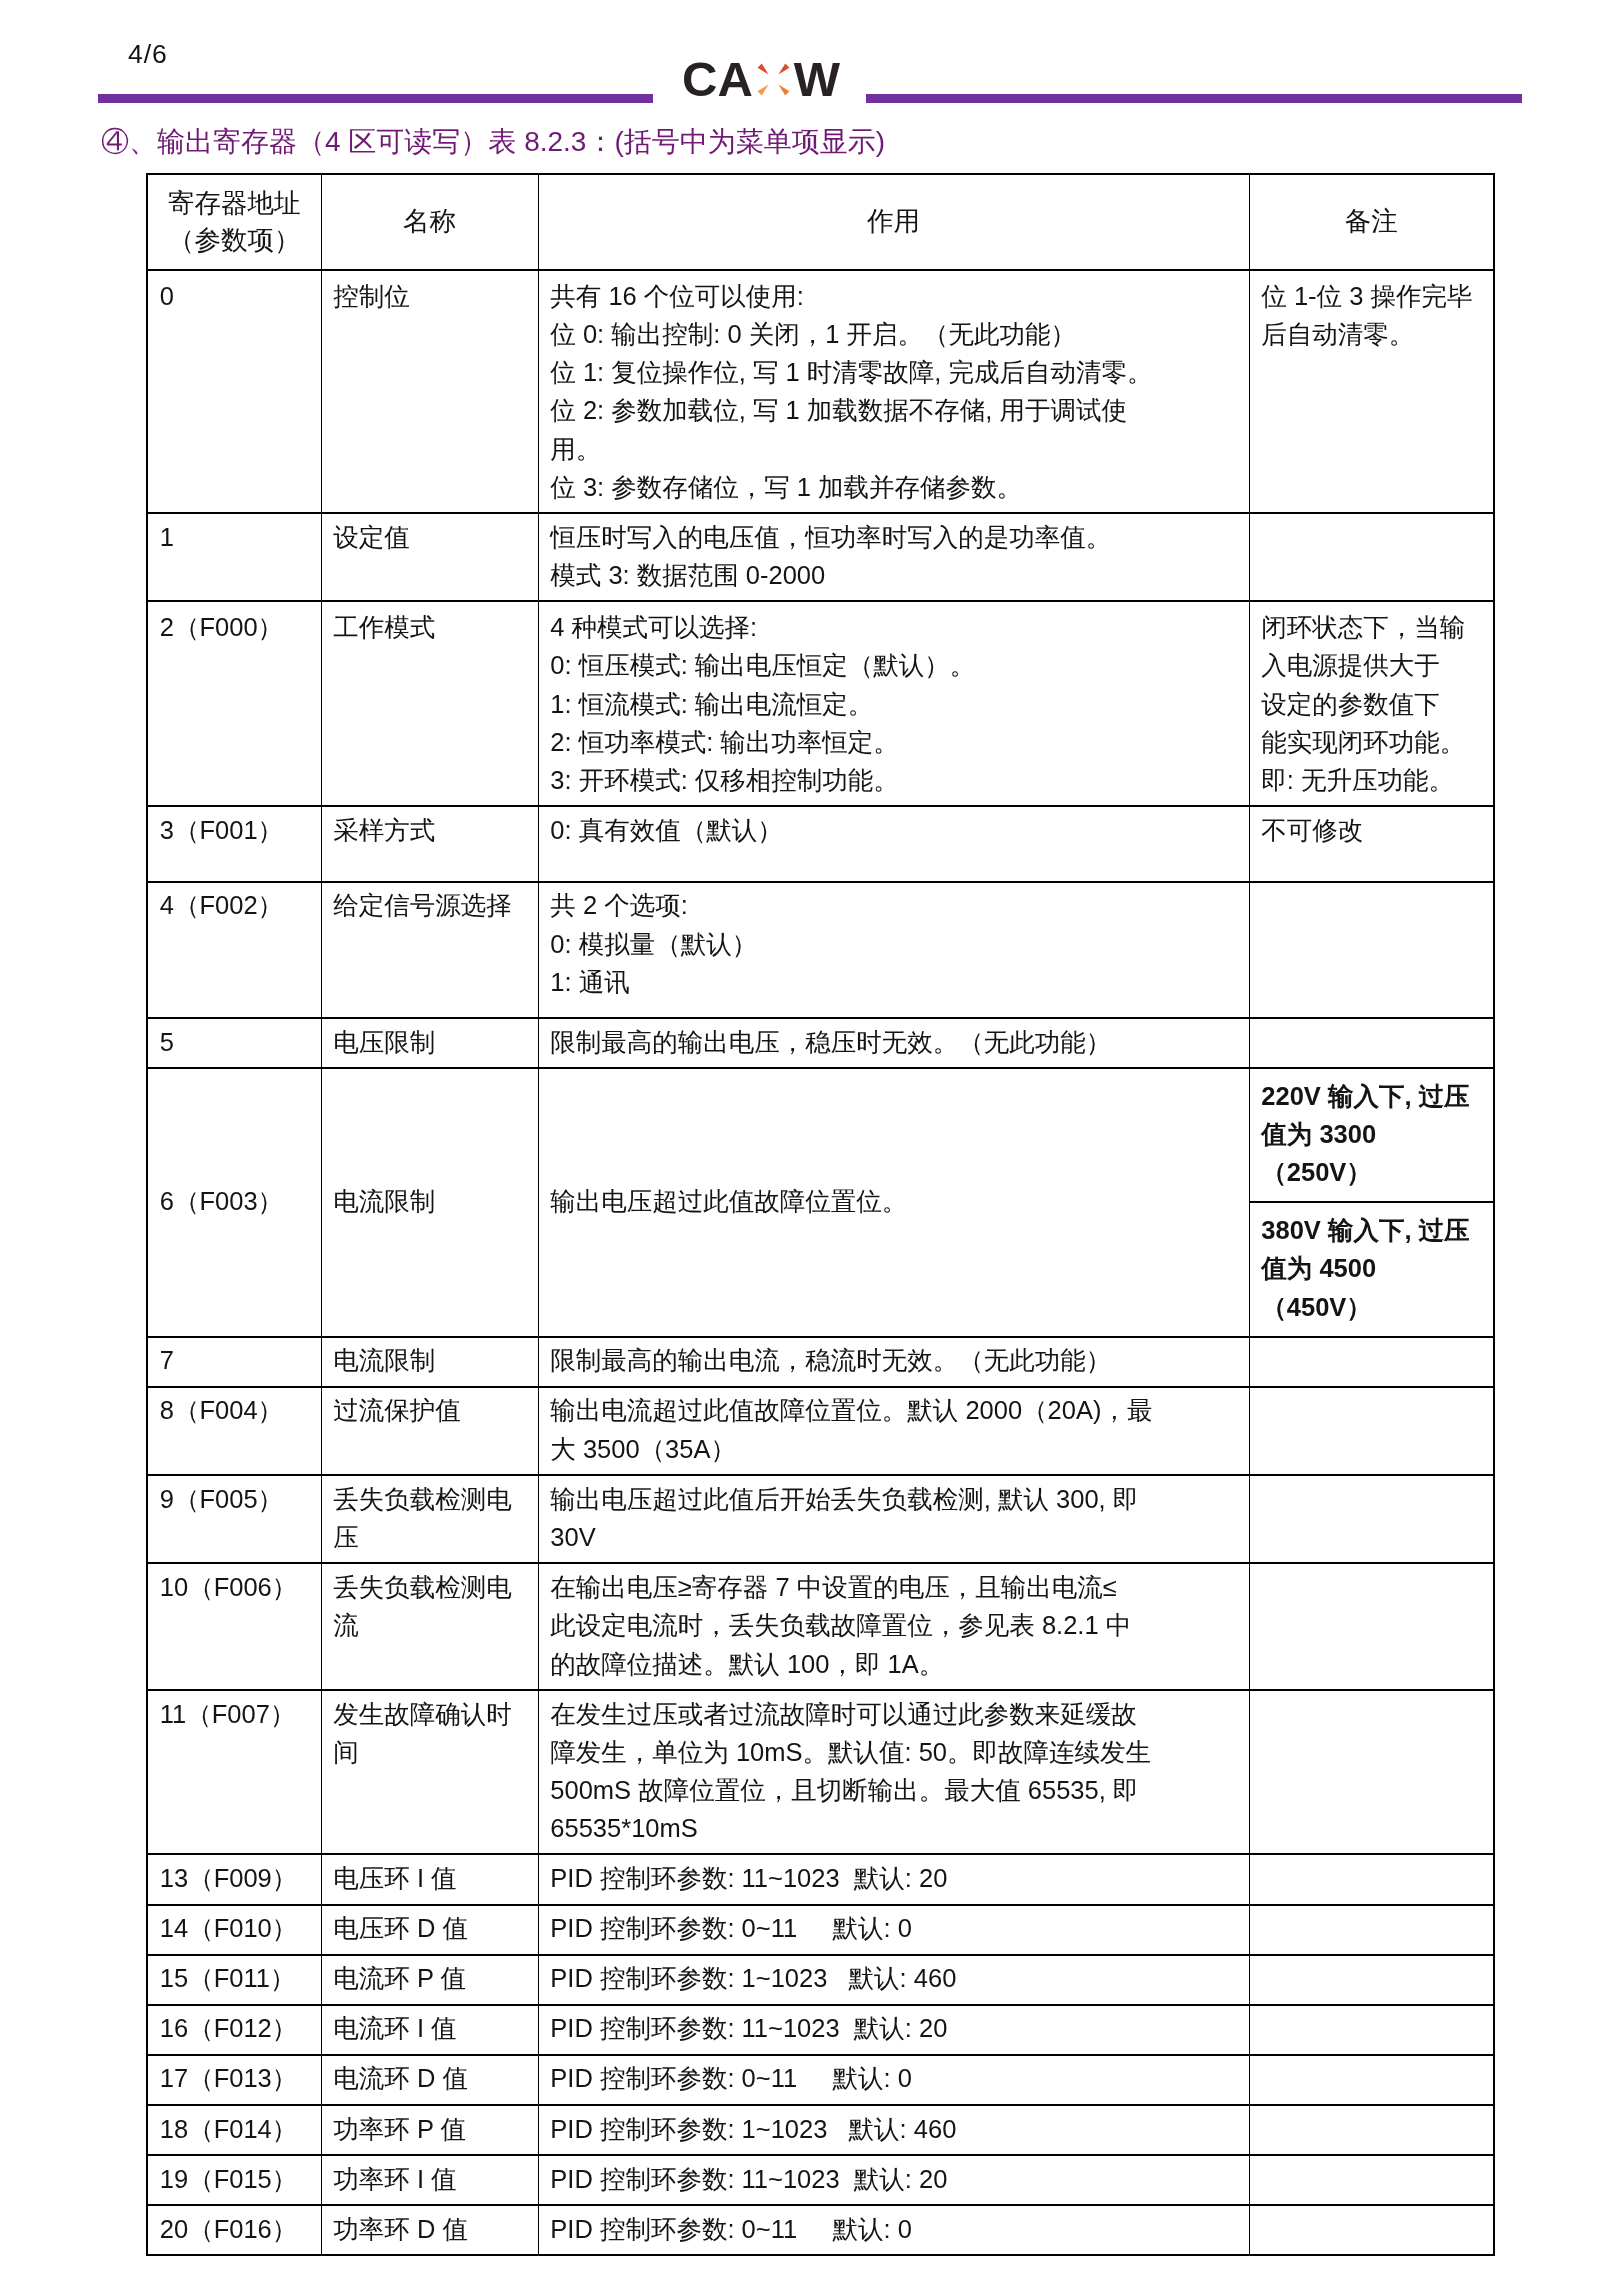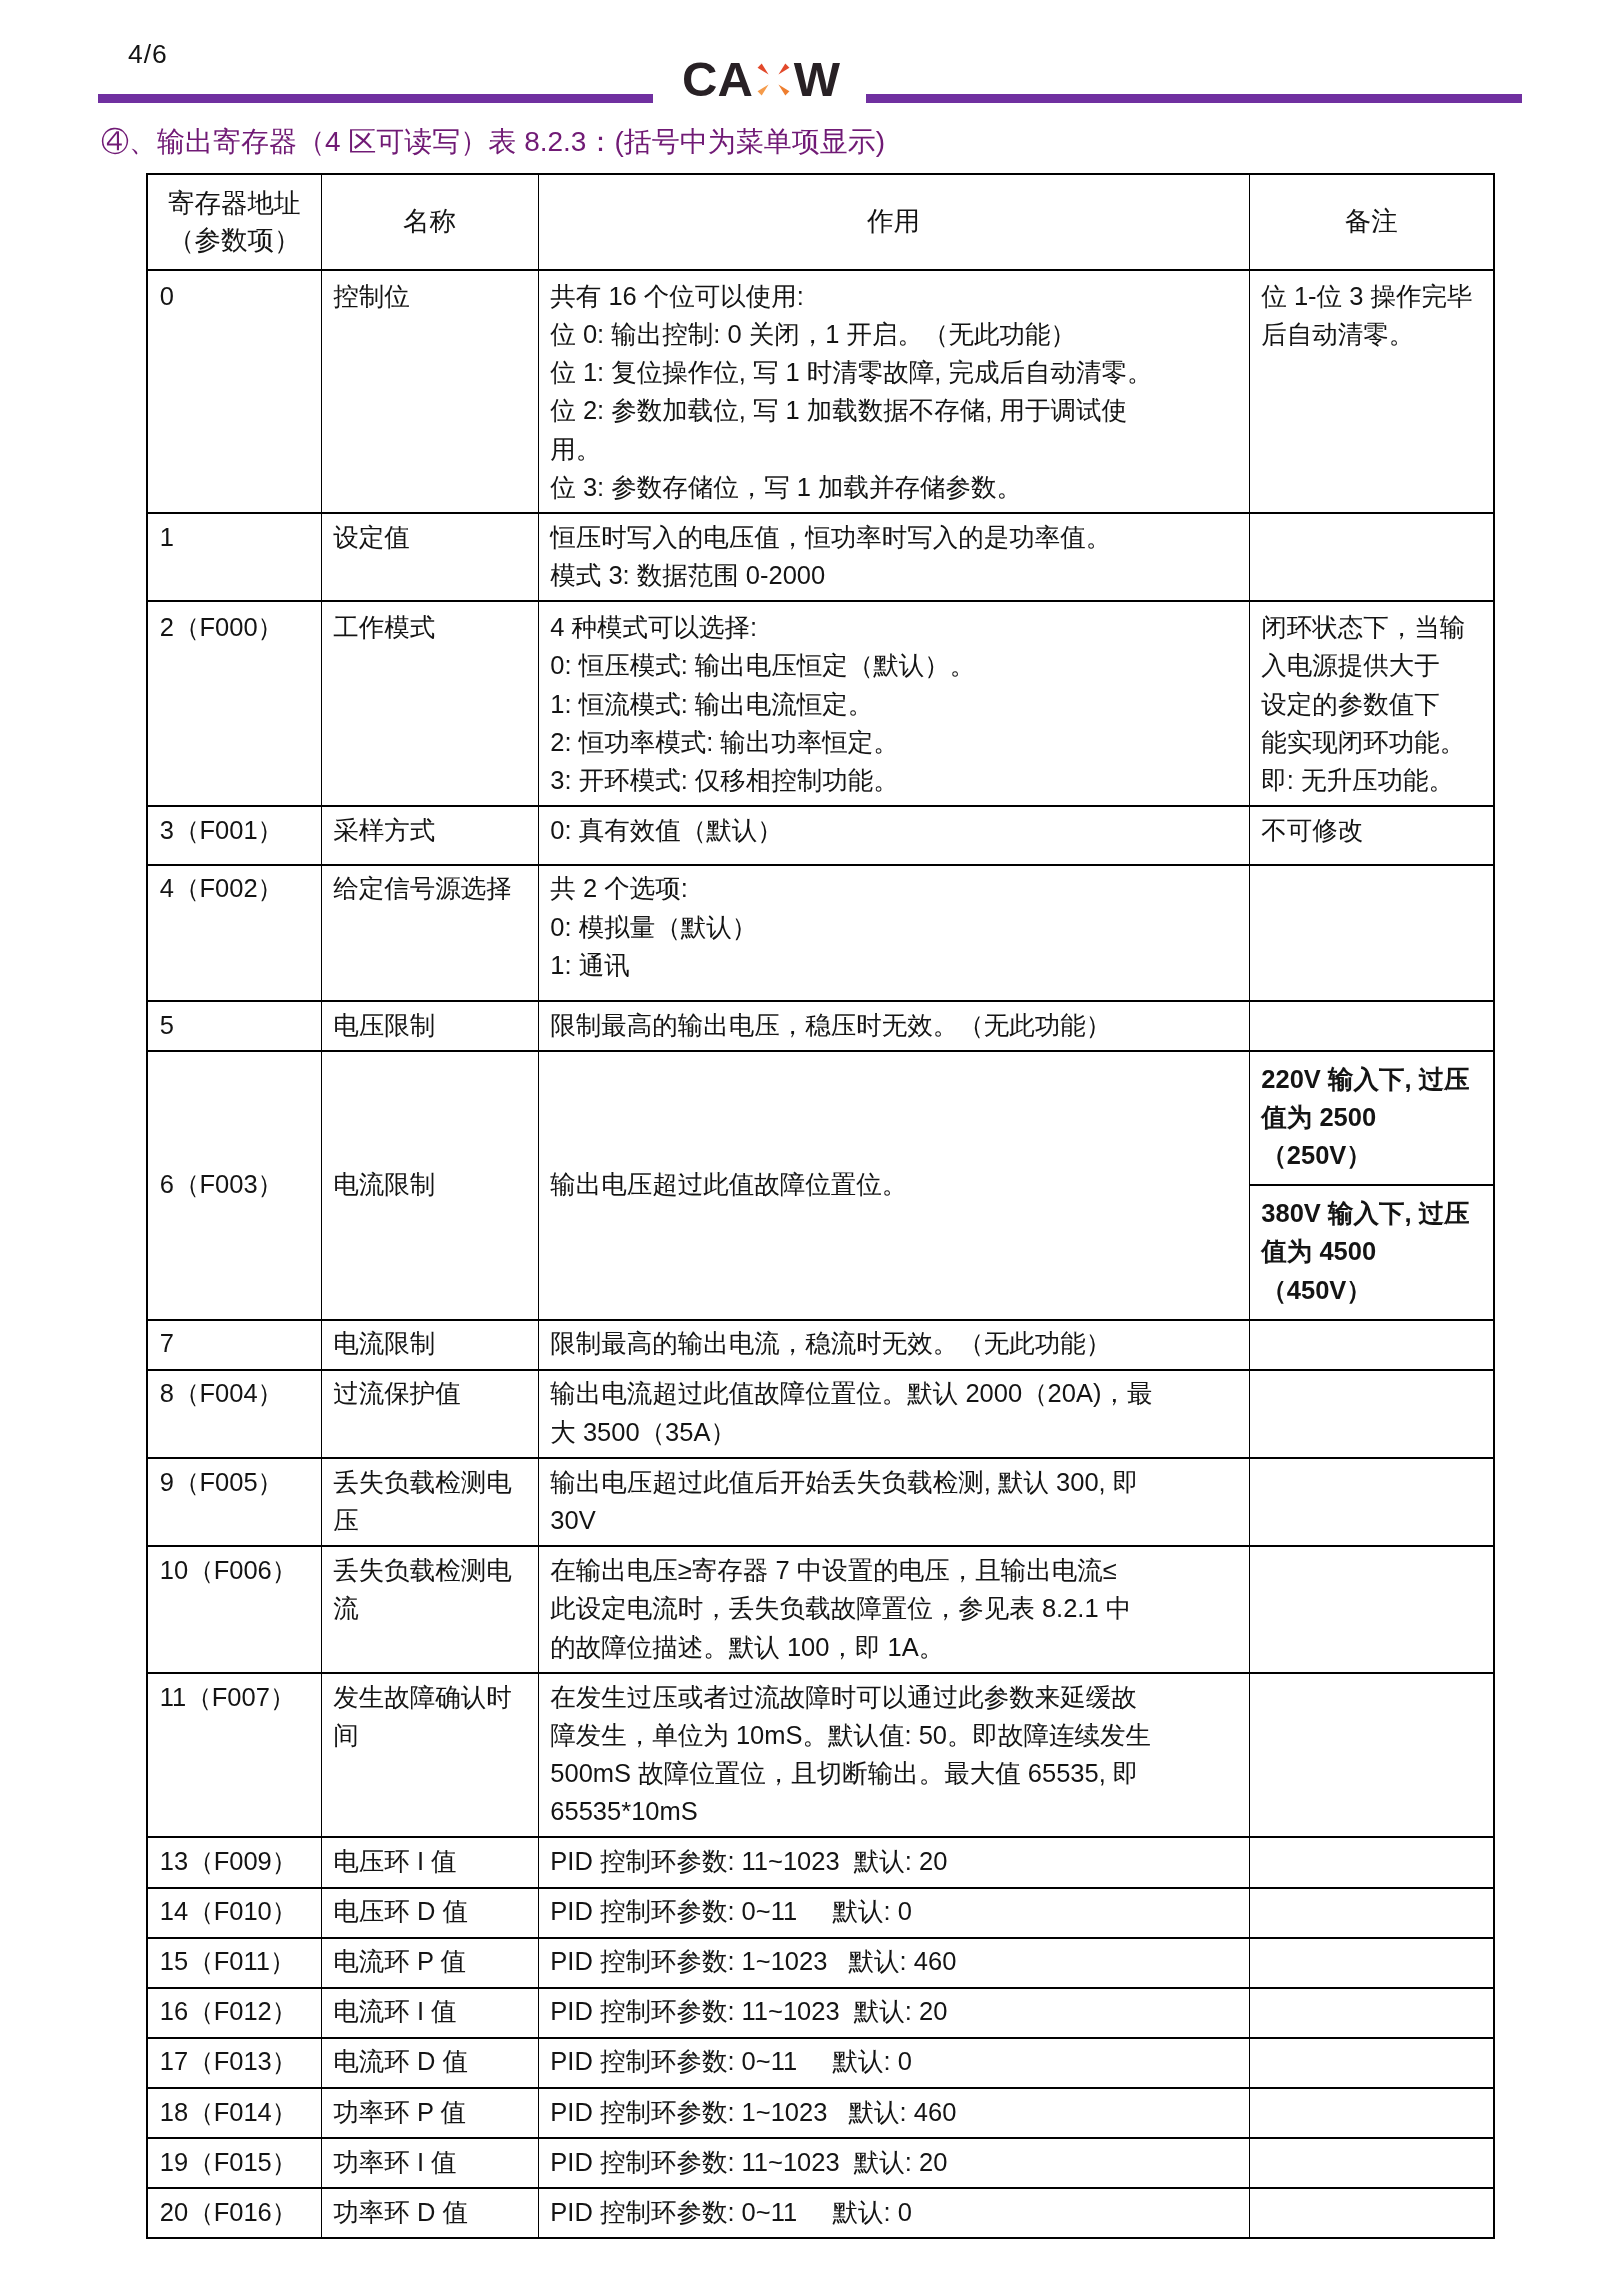--- a/index.html
+++ b/index.html
@@ -25,21 +25,21 @@
   .table-wrap { position:absolute; left:146px; top:173px; }
   table { border-collapse:collapse; width:1347px; table-layout:fixed; background:#fff; }
   table, td, th { border:2px solid #000; }
   td, th { border-left-width:1px; border-right-width:1px; }
   th { font-weight:400; font-size:26.5px; text-align:center; vertical-align:middle; padding:9.8px 5.9px; line-height:1.4; border-bottom-width:2.9px; }
   td { font-size:25.5px; vertical-align:top; padding:3.9px 11.8px 5.9px 11.8px; line-height:1.5; }
   .line { white-space:pre-wrap; }
   .cell-action .line { line-height:1.5; }
   
   .r0 td, .r2 td { padding-top:5.9px; }
-  .r3 td { padding-bottom:14px; }
+  .r3 td { padding-bottom:31px; }
   .r4 td { padding-bottom:15.7px; }
   .r6 td { vertical-align:middle; }
   .r6 .cell-address, .r6 .cell-name { text-align:left; }
   .remark-split { padding:0; vertical-align:top; }
   .remark-split .sub { padding:7.8px 11.8px 9.8px 11.8px;font-weight:bold; }
   .remark-split .sub:first-child { border-bottom:2px solid #000; }
 </style>
 </head>
 <body>
 
@@ -189,21 +189,21 @@
           </td>
           <td class="cell-name">
             <div class="line">电流限制</div>
           </td>
           <td class="cell-action">
             <div class="line">输出电压超过此值故障位置位。</div>
           </td>
           <td class="remark-split">
             <div class="sub">
               <div class="line">220V 输入下, 过压</div>
-              <div class="line">值为 2500（250V）</div>
+              <div class="line">值为 3300（250V）</div>
             </div>
             <div class="sub">
               <div class="line">380V 输入下, 过压</div>
               <div class="line">值为 4500（450V）</div>
             </div>
           </td>
         </tr>
         <tr class="r7">
           <td class="cell-address">
             <div class="line">7</div>

